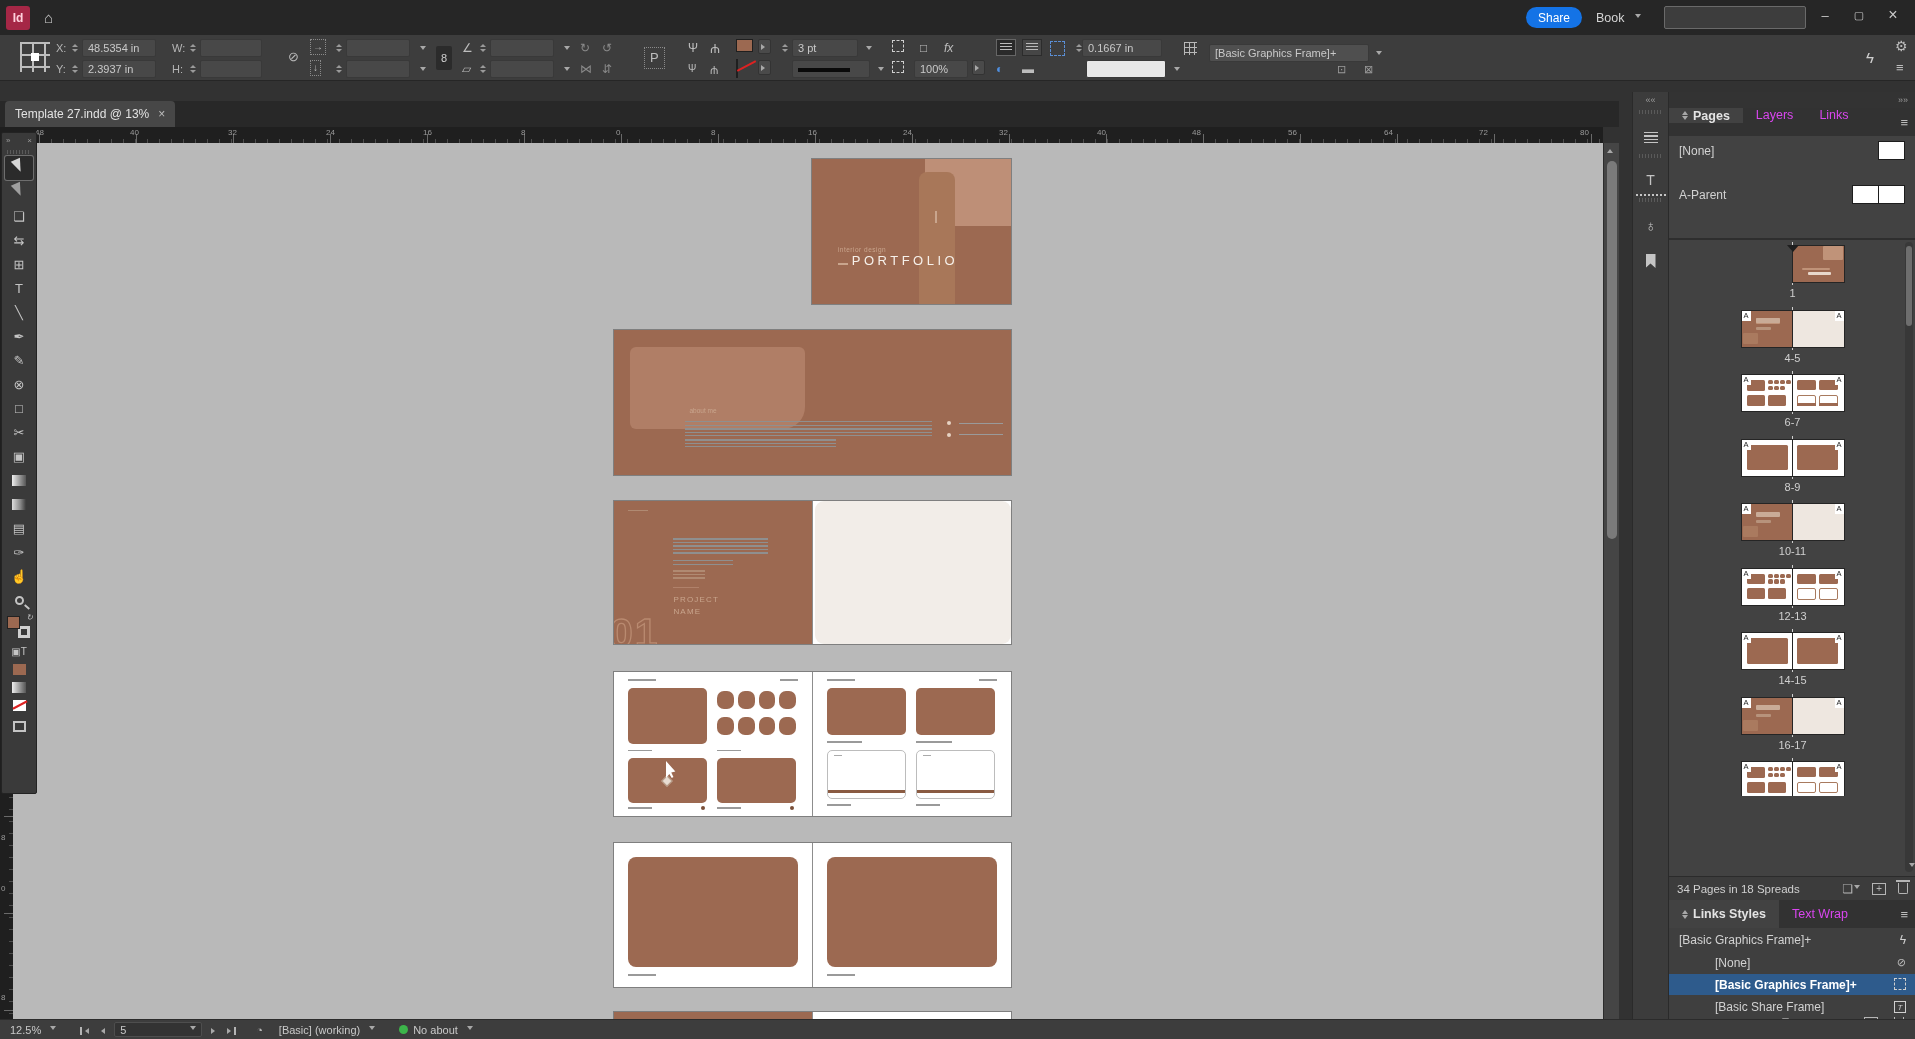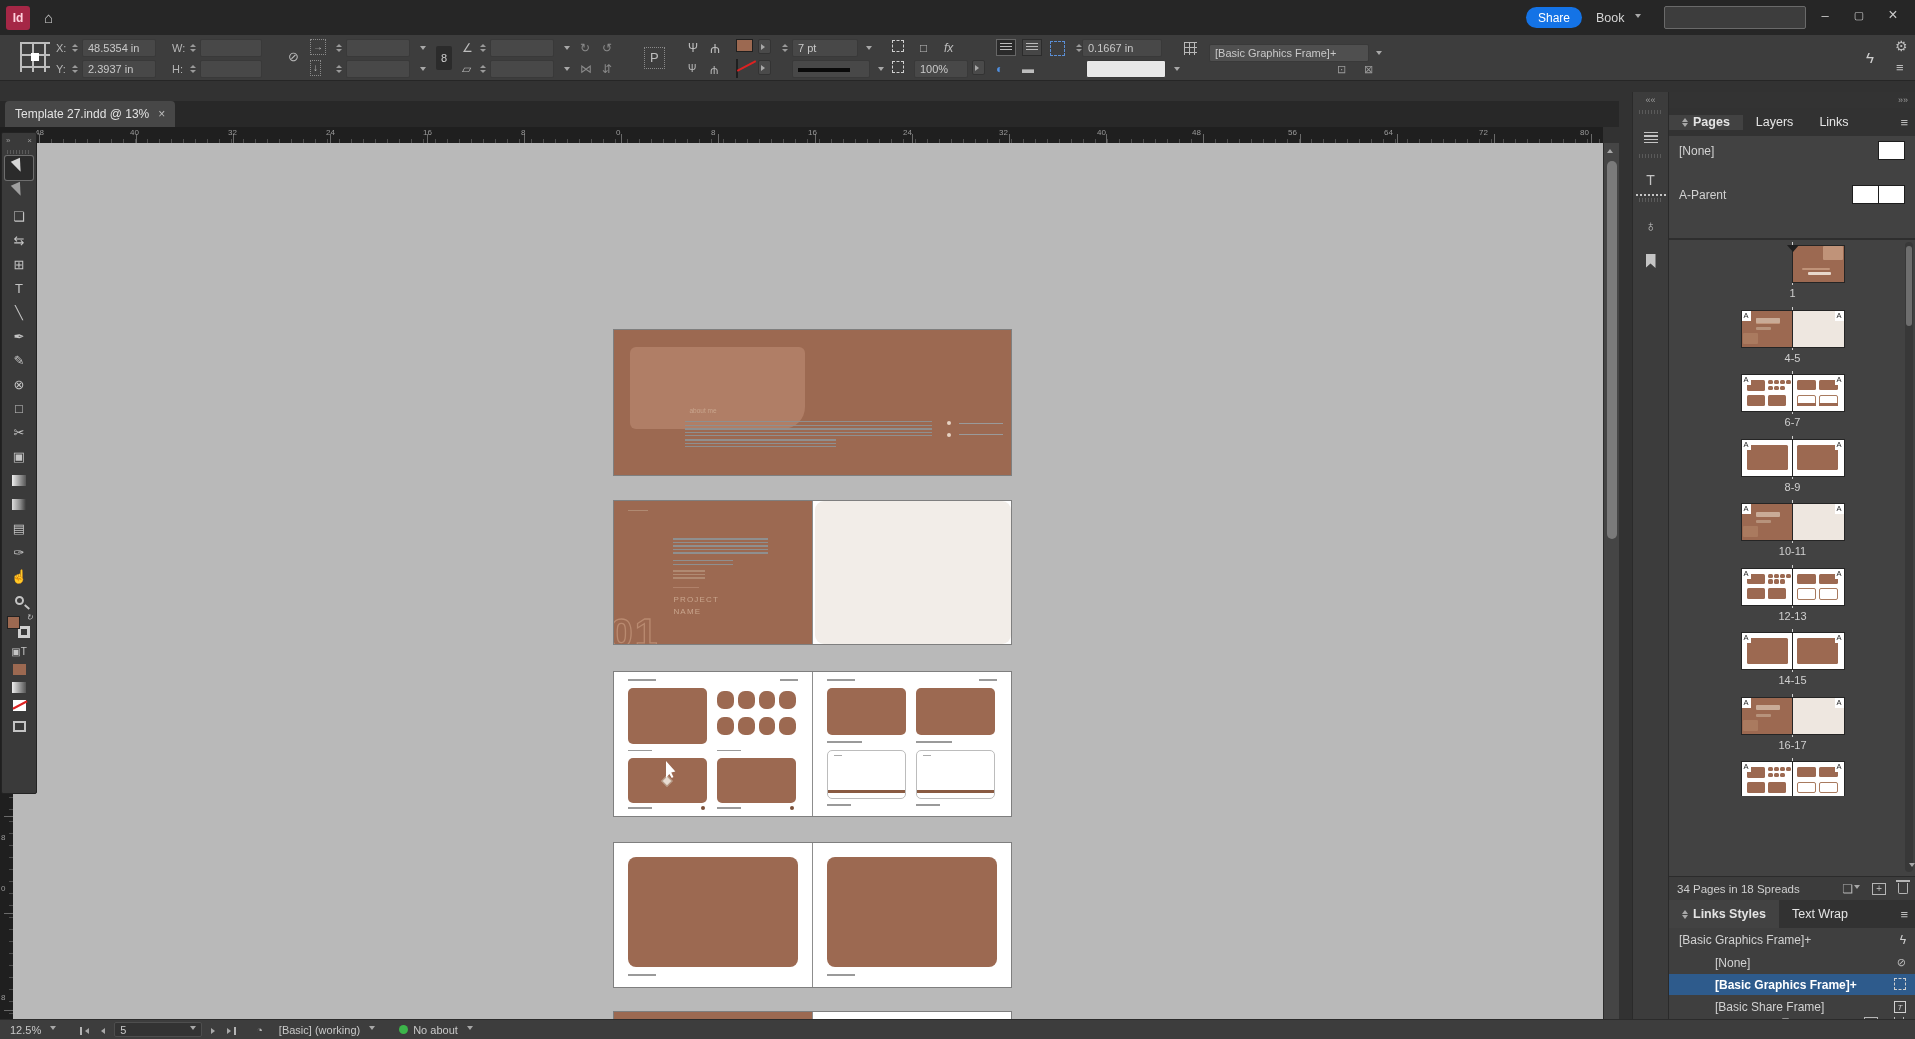--- a/index.html
+++ b/index.html
@@ -107,22 +107,22 @@
   .gapcol{position:absolute;left:1619px;top:81px;width:13px;height:958px;background:#323232}
   .dock{position:absolute;left:1632px;top:92px;width:36px;height:947px;background:#3c3c3c;border-left:1px solid #2a2a2a;display:flex;flex-direction:column;align-items:center}
   .dock .coll{width:100%;height:16px;display:flex;align-items:center;justify-content:center;color:#9a9a9a;font-size:9px}
   .dockbtn{width:30px;height:30px;margin-top:6px;display:flex;align-items:center;justify-content:center;font-size:15px;color:#c4c4c4}
   .tw-ic{font-size:14px;border-bottom:2px dotted #c4c4c4;line-height:13px}
   .bkm{width:10px;height:14px;background:#c4c4c4;clip-path:polygon(0 0,100% 0,100% 100%,50% 68%,0 100%)}
   .para-ic{width:14px;height:11px;background:repeating-linear-gradient(#c4c4c4 0 1.5px,transparent 1.5px 3.5px)}
   
   .rightcol{position:absolute;left:1668px;top:92px;width:247px;height:947px;background:#3f3f3f;border-left:1px solid #2a2a2a}
   .minibar{position:absolute;left:0;top:0;width:247px;height:16px;background:#333;color:#9a9a9a;font-size:9px;text-align:right;padding-right:8px;line-height:16px}
-  .ptabs{position:absolute;left:0;top:16px;width:247px;height:28px;background:#323232;display:flex;align-items:center;font-size:12.5px}
-  .ptab{display:flex;align-items:center;gap:5px;padding:0 13px;color:#e5e5e5}
+  .ptabs{position:absolute;left:0;top:16px;width:247px;height:28px;background:#323232;display:flex;align-items:flex-start;font-size:12.5px}
+  .ptab{display:flex;align-items:center;gap:5px;padding:0 13px;color:#d946ef}
   .ptab.on{background:#424242;color:#e4e4e4;font-weight:bold}
   .burger{margin-left:auto;align-self:center;margin-right:8px;color:#bdbdbd;font-size:13px}
   .dblchev{display:inline-flex;flex-direction:column;gap:1px}
   .masters{position:absolute;left:0;top:44px;width:247px;height:102px;background:#424242}
   .mrow{position:relative;height:30px;display:flex;align-items:center;padding-left:10px;font-size:12px;color:#d2d2d2}
   .mpg{position:absolute;width:25px;height:17px;background:#fff;box-shadow:0 0 0 1px #1d1d1d}
   .mdivider{position:absolute;left:0;top:146px;width:247px;height:2px;background:#2e2e2e}
   .plist{position:absolute;left:0;top:148px;width:247px;height:636px;background:#424242;overflow:hidden}
   .pitem{position:relative;height:64.5px;display:flex;flex-direction:column;align-items:center;padding-top:6px}
   .th{position:relative;width:103px;height:37px;display:flex;justify-content:center}
@@ -248,21 +248,21 @@
         <i class="cr"></i>
       </span>
     <span class="swatch r2 slash" style="left:736px"></span>
     <span class="swbtn r2" style="left:758px">
         <i class="cr"></i>
       </span>
     <span class="st r1" style="left:780px">
         <i class="u"></i>
         <i class="d"></i>
       </span>
-    <span class="fd r1" style="left:792px;width:66px">7 pt</span><i class="cv" style="position:absolute;left:862px;top:11px"></i>
+    <span class="fd r1" style="left:792px;width:66px">3 pt</span><i class="cv" style="position:absolute;left:862px;top:11px"></i>
     <span class="fd r2" style="left:792px;width:78px"><i class="strokeline"></i></span><i class="cv" style="position:absolute;left:874px;top:32px"></i>
     <span class="ic r1" style="left:892px"><i class="dashbox" style="display:inline-block"></i></span>
     <span class="ic r1" style="left:920px">□</span>
     <span class="ic r1" style="left:944px;font-style:italic">fx</span>
     <span class="ic r2" style="left:892px"><i class="dashbox" style="display:inline-block"></i></span>
     <span class="fd r2" style="left:914px;width:54px">100%</span>
     <span class="swbtn r2" style="left:972px">
         <i class="cr"></i>
       </span>
     <span class="wrapbtn r1 on" style="left:996px">
@@ -316,20 +316,30 @@
     <span style="left:1567px">80</span>
   </div>
   <div class="vruler">
     <span style="top:706px">8</span>
     <span style="top:757px">0</span>
     <span style="top:866px">8</span>
   </div>
 
   <div class="canvas">
 
+    <div class="spread" style="left:799px;top:16px;width:199px;height:145px">
+      <div class="page brown">
+        <i class="s" style="left:57%;top:0;width:43%;height:46%;background:#be8f77;border-radius:0 0 0 14px"></i>
+        <i class="s" style="left:54%;top:9%;width:18%;height:91%;background:#a87759;border-radius:8px 8px 0 0"></i>
+        <i class="s" style="left:62%;top:36%;width:2px;height:12px;background:#c9a58d"></i>
+        <span class="cover-kicker">interior design</span>
+        <i class="s" style="left:13%;top:72%;width:10px;height:1.5px;background:#c9a58d"></i>
+        <span class="cover-title">PORTFOLIO</span>
+      </div>
+    </div>
 
     <div class="spread" style="left:601px;top:187px;width:397px;height:145px">
       <div class="page brown">
         <i class="s" style="left:4%;top:12%;width:44%;height:56%;background:#b07e66;border-radius:6px 6px 22px 6px"></i>
         <span class="s" style="left:19%;top:53%;font-size:6.5px;color:#c9a58d">about me</span>
         <i class="tl" style="left:18%;top:63%;width:62%;height:15px"></i>
         <i class="tl" style="left:18%;top:75%;width:38%;height:8px"></i>
         <i class="dot" style="left:84%;top:63%"></i>
           <i class="hl" style="left:87%;top:64%;width:11%"></i>
         <i class="dot" style="left:84%;top:71%"></i>

